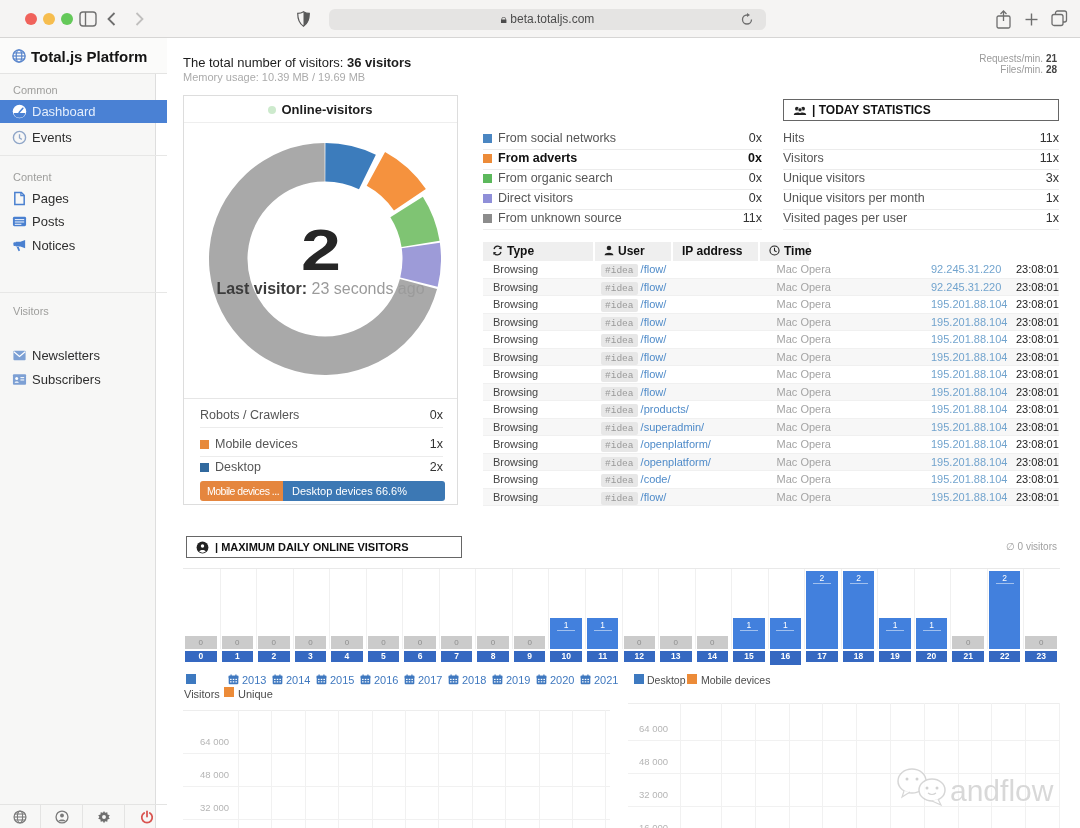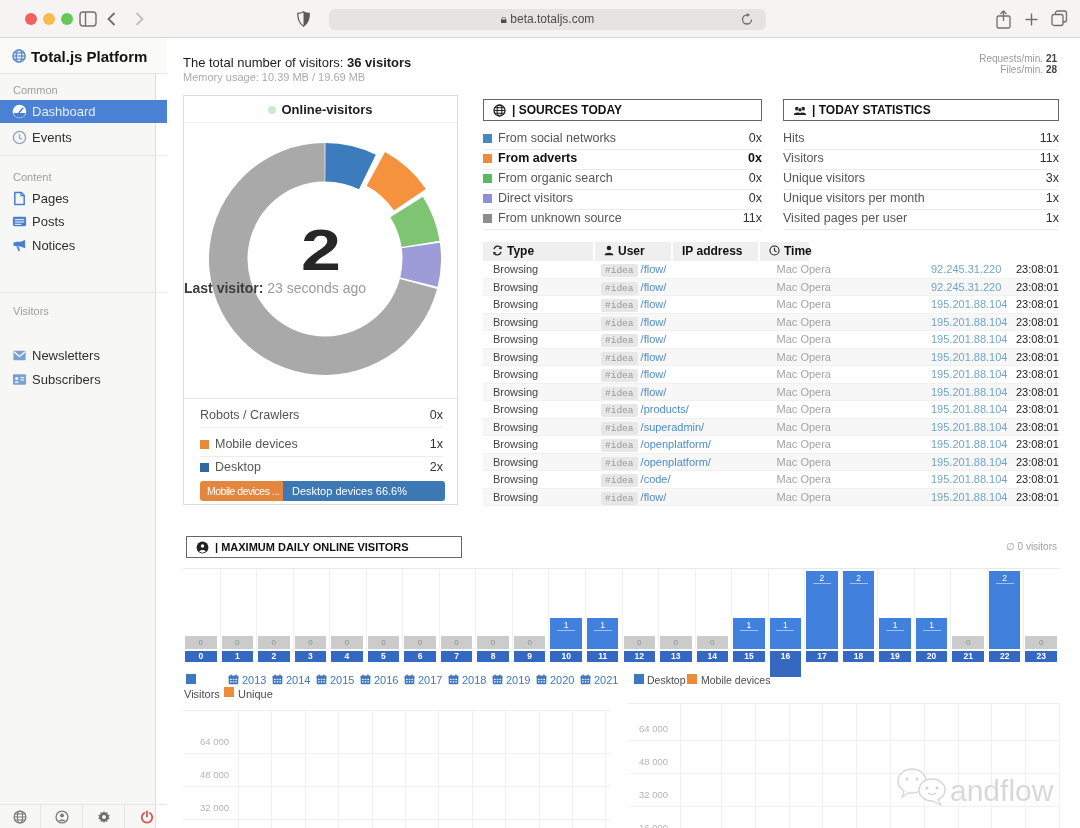--- a/index.html
+++ b/index.html
@@ -212,43 +212,33 @@
       <g transform="translate(116,116)">
 
         <path id="seg-gray" fill="#a9a9a9" d="M112.05,30.02 A116,116 0 1 1 -0.40,-116.00 L-0.27,-77.50 A77.5,77.5 0 1 0 74.86,20.06 Z"></path>
         <path id="seg-blue" fill="#3c7cbc" d="M0.40,-116.00 A116,116 0 0 1 50.85,-104.26 L33.97,-69.66 A77.5,77.5 0 0 0 0.27,-77.50 Z"></path>
         <path id="seg-orange" fill="#f5923e" d="M60.06,-107.12 A116,116 0 0 1 100.87,-70.05 L68.96,-48.52 A77.5,77.5 0 0 0 41.69,-73.29 Z"></path>
         <path id="seg-green" fill="#7fc473" d="M97.83,-62.33 A116,116 0 0 1 114.57,-18.15 L76.55,-12.12 A77.5,77.5 0 0 0 65.36,-41.64 Z"></path>
         <path id="seg-purple" fill="#9d9bd8" d="M114.87,-16.14 A116,116 0 0 1 112.65,27.67 L75.26,18.49 A77.5,77.5 0 0 0 76.75,-10.79 Z"></path>
       </g>
     </svg>
     <div class="abs" style="left:0;top:126px;width:273px;text-align:center;font-size:57px;font-weight:bold;color:#262626;line-height:1;"><span style="display:inline-block;transform:scaleX(1.26);">2</span></div>
-    <div class="abs" style="left:0;top:184px;width:273px;font-size:14px;color:#9b9b9b;"><b style="color:#3c3c3c;">Last visitor:</b> 23 seconds ago</div>
+    <div class="abs" style="left:0;top:184px;width:273px;text-align:center;font-size:16px;color:#9b9b9b;"><b style="color:#3c3c3c;">Last visitor:</b> 23 seconds ago</div>
 
     <div class="abs" style="left:0;top:302px;width:273px;border-top:1px solid #e6e6e6;"></div>
     <div class="abs row-sep" style="left:16px;top:309px;width:243px;height:23px;font-size:12.5px;color:#555;line-height:20px;">Robots / Crawlers<span style="float:right;color:#333;">0x</span></div>
     <div class="abs row-sep" style="left:16px;top:339px;width:243px;height:22px;font-size:12.5px;color:#555;line-height:18px;"><span class="sq" style="background:#e78a3c;"></span>Mobile devices<span style="float:right;color:#333;">1x</span></div>
     <div class="abs" style="left:16px;top:362px;width:243px;height:21px;font-size:12.5px;color:#555;line-height:18px;"><span class="sq" style="background:#31699e;"></span>Desktop<span style="float:right;color:#333;">2x</span></div>
 
     <div class="abs" style="left:16px;top:385px;width:245px;height:20px;border-radius:3px;overflow:hidden;font-size:11px;color:#fff;line-height:20px;">
       <div style="position:absolute;left:0;top:0;width:83px;height:20px;background:#e5863e;padding-left:7px;white-space:nowrap;overflow:hidden;font-size:10.5px;letter-spacing:-0.5px;">Mobile devices ...</div>
       <div style="position:absolute;left:83px;top:0;width:162px;height:20px;background:#3c78b4;padding-left:9px;">Desktop devices 66.6%</div>
     </div>
   </div>
 
-  <div class="hbox" style="left:314px;top:61px;width:279px;height:22px;font-size:12px;line-height:20px;">
-    <svg style="position:absolute;left:9px;top:4px;" width="13" height="13" viewBox="0 0 16 16">
-        <circle cx="8" cy="8" r="6.8" fill="none" stroke="#222" stroke-width="1.6"></circle>
-        <ellipse cx="8" cy="8" rx="3" ry="6.8" fill="none" stroke="#222" stroke-width="1.3"></ellipse>
-        <line x1="1.2" y1="8" x2="14.8" y2="8" stroke="#222" stroke-width="1.3"></line>
-        <line x1="2.2" y1="4.6" x2="13.8" y2="4.6" stroke="#222" stroke-width="1.3"></line>
-        <line x1="2.2" y1="11.4" x2="13.8" y2="11.4" stroke="#222" stroke-width="1.3"></line>
-      </svg>
-    <span style="margin-left:28px;">| SOURCES TODAY</span>
-  </div>
   <div id="sources" class="abs" style="left:314px;top:92px;width:279px;">
       <div style="position:relative;height:20px;line-height:17px;border-bottom:1px solid #ececec;font-size:12.5px;color:#555;"><span class="sq" style="background:#4a86c2;"></span>From social networks<span style="float:right;color:#333;">0x</span></div>
       <div style="position:relative;height:20px;line-height:17px;border-bottom:1px solid #ececec;font-size:12.5px;font-weight:bold;color:#111;"><span class="sq" style="background:#ec8b38;"></span>From adverts<span style="float:right;font-weight:bold;color:#111;">0x</span></div>
       <div style="position:relative;height:20px;line-height:17px;border-bottom:1px solid #ececec;font-size:12.5px;color:#555;"><span class="sq" style="background:#5cb85c;"></span>From organic search<span style="float:right;color:#333;">0x</span></div>
       <div style="position:relative;height:20px;line-height:17px;border-bottom:1px solid #ececec;font-size:12.5px;color:#555;"><span class="sq" style="background:#8f8fd8;"></span>Direct visitors<span style="float:right;color:#333;">0x</span></div>
       <div style="position:relative;height:20px;line-height:17px;border-bottom:1px solid #ececec;font-size:12.5px;color:#555;"><span class="sq" style="background:#8c8c8c;"></span>From unknown source<span style="float:right;color:#333;">11x</span></div>
     </div>
 
   <div class="hbox" style="left:614px;top:61px;width:276px;height:22px;font-size:12px;line-height:20px;">
     <svg style="position:absolute;left:9px;top:5px;" width="14" height="12" viewBox="0 0 18 14">
@@ -445,21 +435,21 @@
       <div style="position:absolute;left:513.58px;top:82px;width:31.541666666666664px;height:11px;background:#3568c1;color:#fff;font-size:8.5px;font-weight:bold;text-align:center;line-height:11px;">14</div>
       <div style="position:absolute;left:548.13px;top:0;width:1px;height:80px;background:#f0f0f0;"></div>
       <div style="position:absolute;left:550.13px;top:49px;width:31.541666666666664px;height:31px;background:#4280dd;color:#fff;font-size:8.5px;text-align:center;">
         <div style="margin:2px auto 0;width:18px;border-bottom:1px solid rgba(255,255,255,0.5);">1</div>
       </div>
       <div style="position:absolute;left:550.13px;top:82px;width:31.541666666666664px;height:11px;background:#3568c1;color:#fff;font-size:8.5px;font-weight:bold;text-align:center;line-height:11px;">15</div>
       <div style="position:absolute;left:584.67px;top:0;width:1px;height:80px;background:#f0f0f0;"></div>
       <div style="position:absolute;left:586.67px;top:49px;width:31.541666666666664px;height:31px;background:#4280dd;color:#fff;font-size:8.5px;text-align:center;">
         <div style="margin:2px auto 0;width:18px;border-bottom:1px solid rgba(255,255,255,0.5);">1</div>
       </div>
-      <div style="position:absolute;left:586.67px;top:82px;width:31.541666666666664px;height:26px;background:#3568c1;color:#fff;font-size:8.5px;font-weight:bold;text-align:center;line-height:11px;">16</div>
+      <div style="position:absolute;left:586.67px;top:82px;width:31.541666666666664px;height:14px;background:#3568c1;color:#fff;font-size:8.5px;font-weight:bold;text-align:center;line-height:11px;">16</div>
       <div style="position:absolute;left:621.21px;top:0;width:1px;height:80px;background:#f0f0f0;"></div>
       <div style="position:absolute;left:623.21px;top:2px;width:31.541666666666664px;height:78px;background:#4280dd;color:#fff;font-size:8.5px;text-align:center;">
         <div style="margin:2px auto 0;width:18px;border-bottom:1px solid rgba(255,255,255,0.5);">2</div>
       </div>
       <div style="position:absolute;left:623.21px;top:82px;width:31.541666666666664px;height:11px;background:#3568c1;color:#fff;font-size:8.5px;font-weight:bold;text-align:center;line-height:11px;">17</div>
       <div style="position:absolute;left:657.75px;top:0;width:1px;height:80px;background:#f0f0f0;"></div>
       <div style="position:absolute;left:659.75px;top:2px;width:31.541666666666664px;height:78px;background:#4280dd;color:#fff;font-size:8.5px;text-align:center;">
         <div style="margin:2px auto 0;width:18px;border-bottom:1px solid rgba(255,255,255,0.5);">2</div>
       </div>
       <div style="position:absolute;left:659.75px;top:82px;width:31.541666666666664px;height:11px;background:#3568c1;color:#fff;font-size:8.5px;font-weight:bold;text-align:center;line-height:11px;">18</div>

